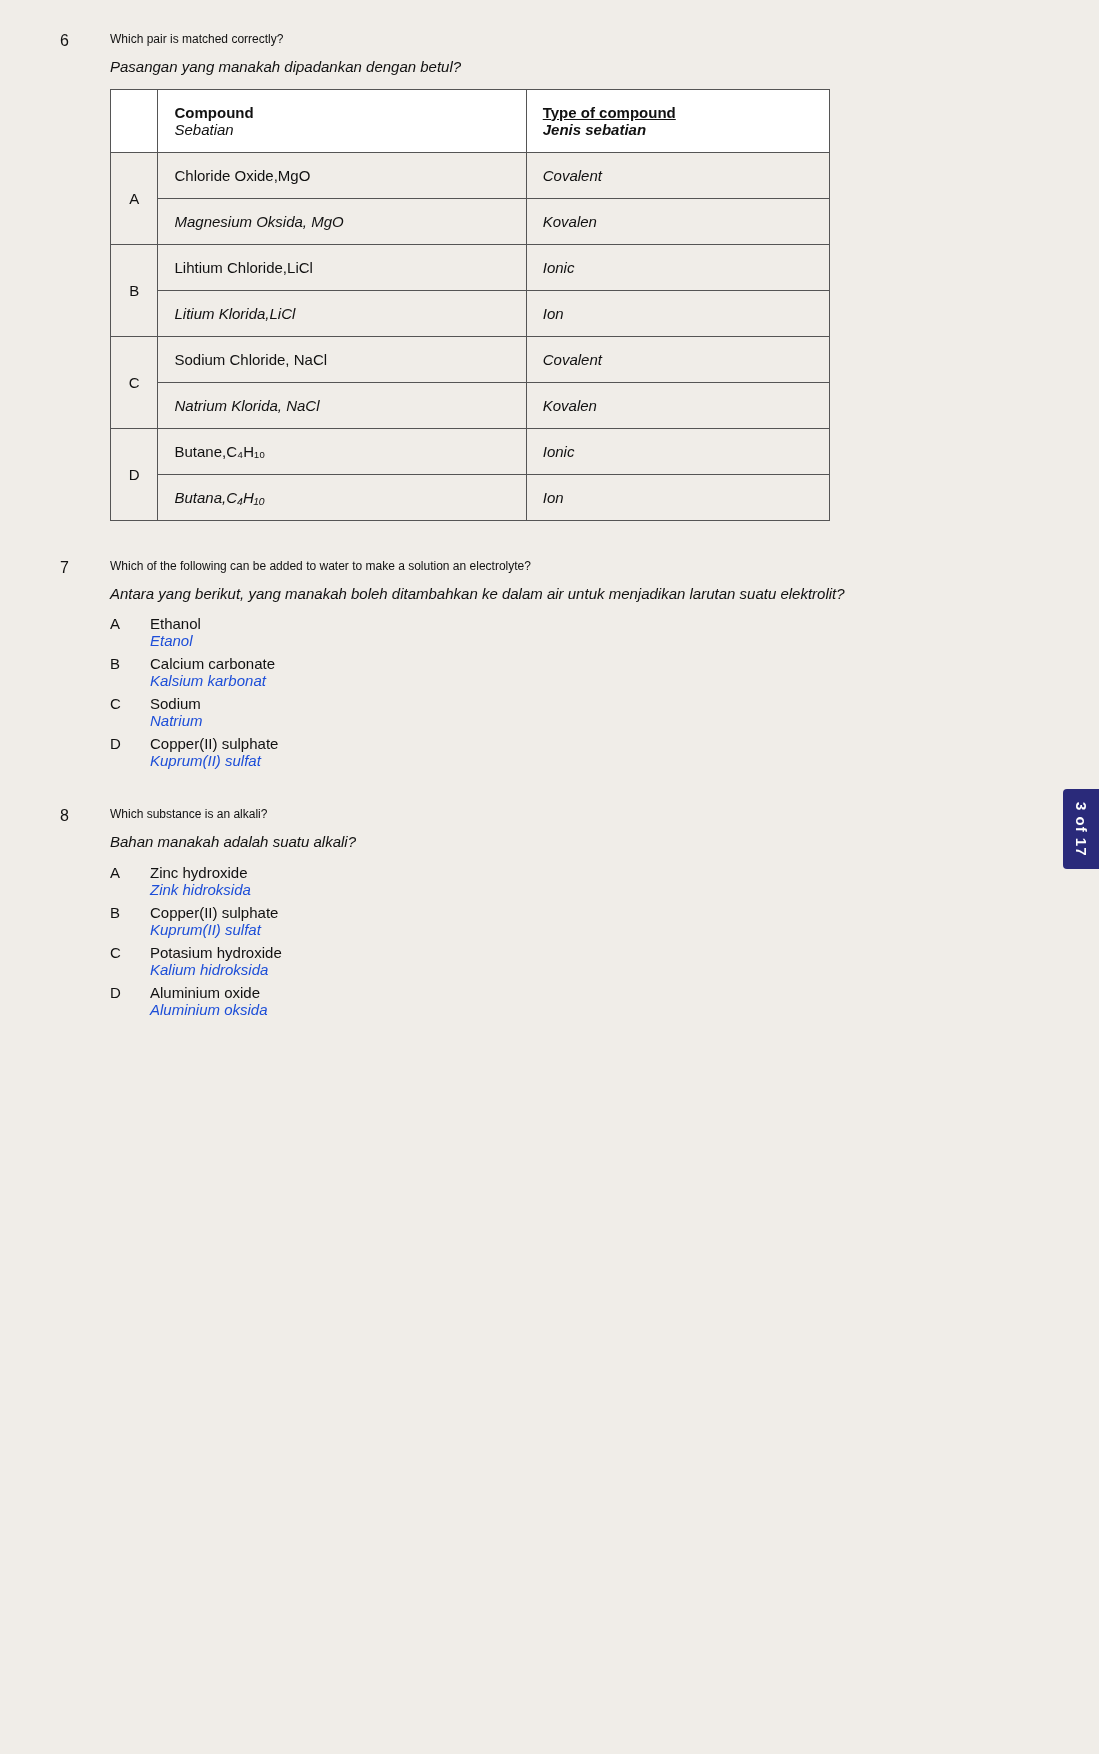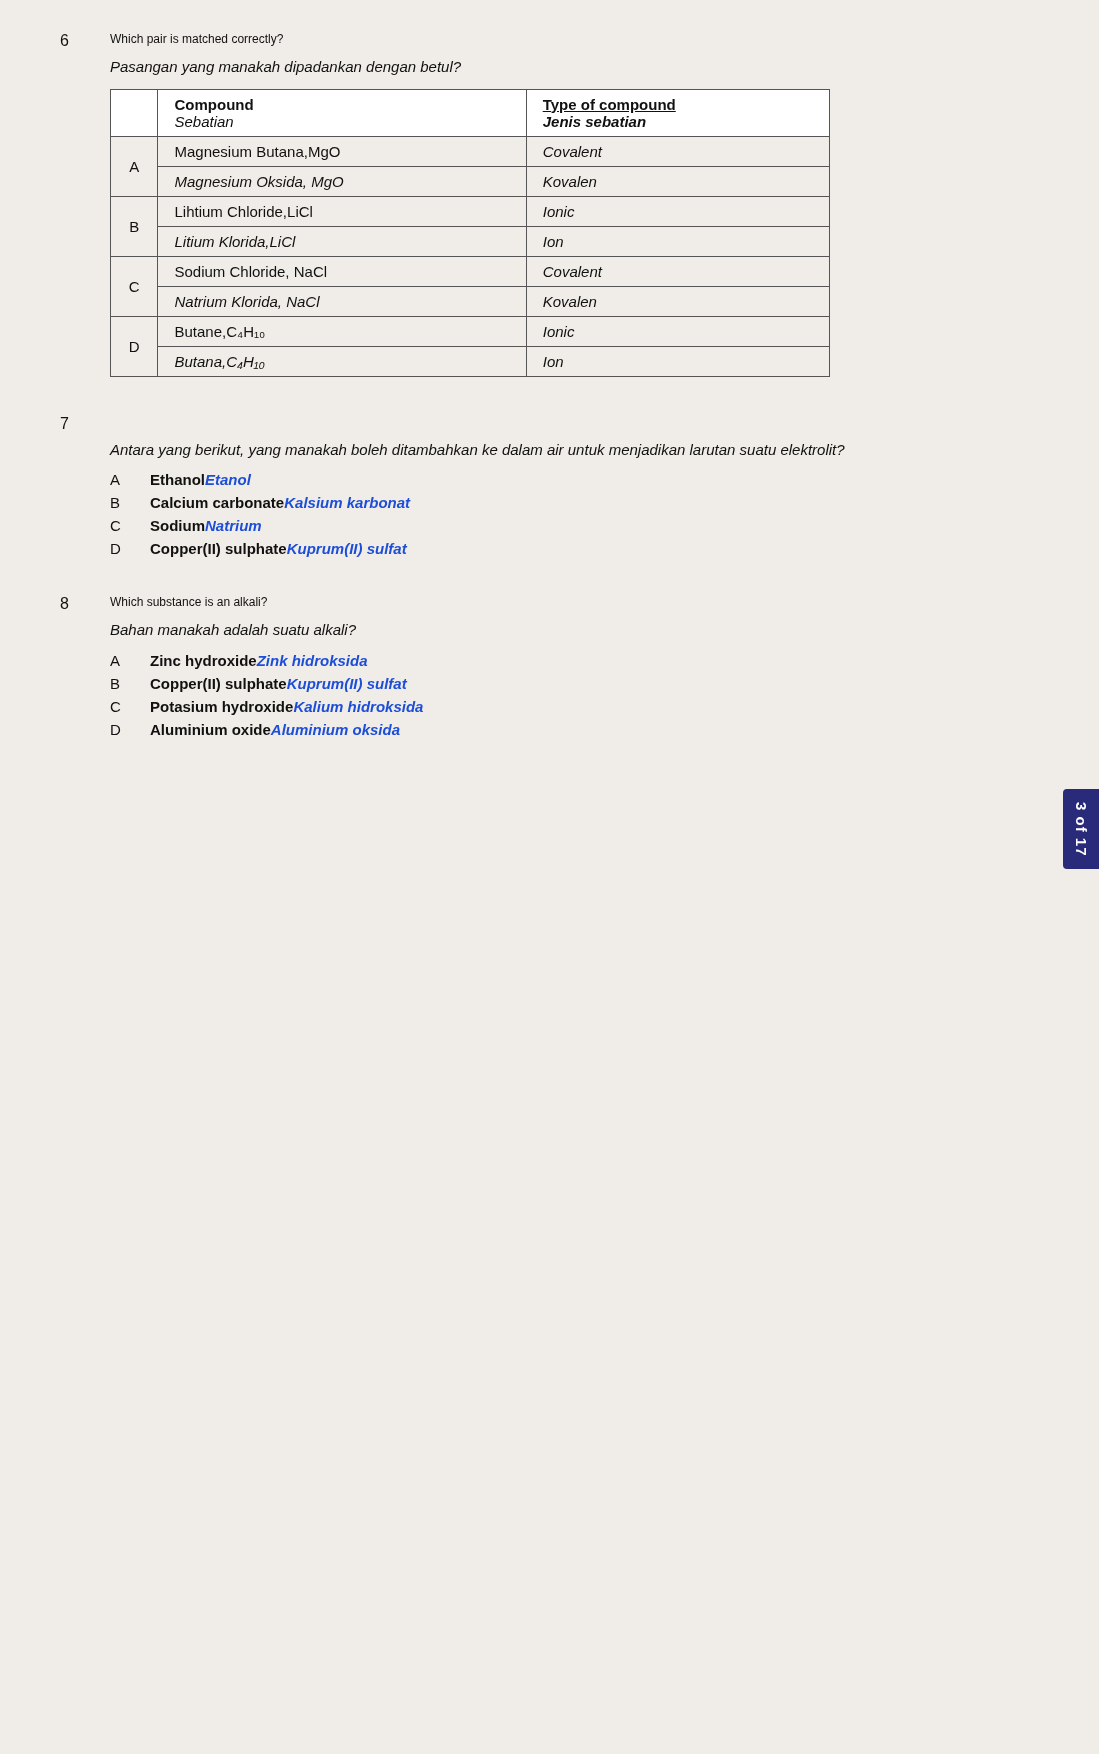--- a/index.html
+++ b/index.html
@@ -55,21 +55,21 @@
 
     
     .compound-table {
       border-collapse: collapse;
       margin-top: 10px;
       margin-bottom: 20px;
       width: 720px;
     }
     .compound-table td, .compound-table th {
       border: 1px solid #555;
-      padding: 6px 16px;
+      padding: 14px 16px;
       font-size: 15px;
       vertical-align: middle;
     }
     .compound-table th {
       font-weight: bold;
       background: #fff;
       text-align: left;
     }
 
     
@@ -80,22 +80,21 @@
       margin-bottom: 4px;
       margin-top: 6px;
     }
     .answer-letter {
       min-width: 24px;
       font-size: 15px;
       font-weight: normal;
     }
     .answer-texts {
       display: flex;
-      flex-direction: row;
-      font-weight: bold;
+      flex-direction: column;
     }
     .answer-en {
       font-size: 15px;
     }
     .answer-ms {
       font-style: italic;
       font-size: 15px;
       color: #1d4ed8;
     }
 
@@ -152,21 +151,21 @@
               </th>
               <th style="width: 280px;">
                 <div style="font-weight: bold; text-decoration: underline;">Type of compound</div>
                 <div style="font-style: italic; font-weight: bold;">Jenis sebatian</div>
               </th>
             </tr>
           </thead>
           <tbody>
             <tr>
               <td rowspan="2" style="font-weight: normal; vertical-align: middle; text-align: center;">A</td>
-              <td>Magnesium Butana,MgO</td>
+              <td>Chloride Oxide,MgO</td>
               <td style="font-style: italic;">Covalent</td>
             </tr>
             <tr>
               <td style="font-style: italic;">Magnesium Oksida,  MgO</td>
               <td style="font-style: italic;">Kovalen</td>
             </tr>
             <tr>
               <td rowspan="2" style="font-weight: normal; vertical-align: middle; text-align: center;">B</td>
               <td>Lihtium Chloride,LiCl</td>
               <td style="font-style: italic;">Ionic</td>
@@ -193,20 +192,21 @@
               <td style="font-style: italic;">Butana,C₄H₁₀</td>
               <td style="font-style: italic;">Ion</td>
             </tr>
           </tbody>
         </table>
       </div>
     </div>
     <div class="question-block">
       <div class="question-row">
         <div class="question-number">7</div>
+        <div class="question-text">Which of the following can be added to water to make a solution an electrolyte?</div>
       </div>
       <div class="question-text-italic">Antara yang berikut, yang manakah boleh ditambahkan ke dalam air untuk menjadikan larutan suatu elektrolit?</div>
       <div class="question-content">
         <div class="answer-option">
           <div class="answer-letter">A</div>
           <div class="answer-texts">
             <div class="answer-en">Ethanol</div>
             <div class="answer-ms">Etanol</div>
           </div>
         </div>

